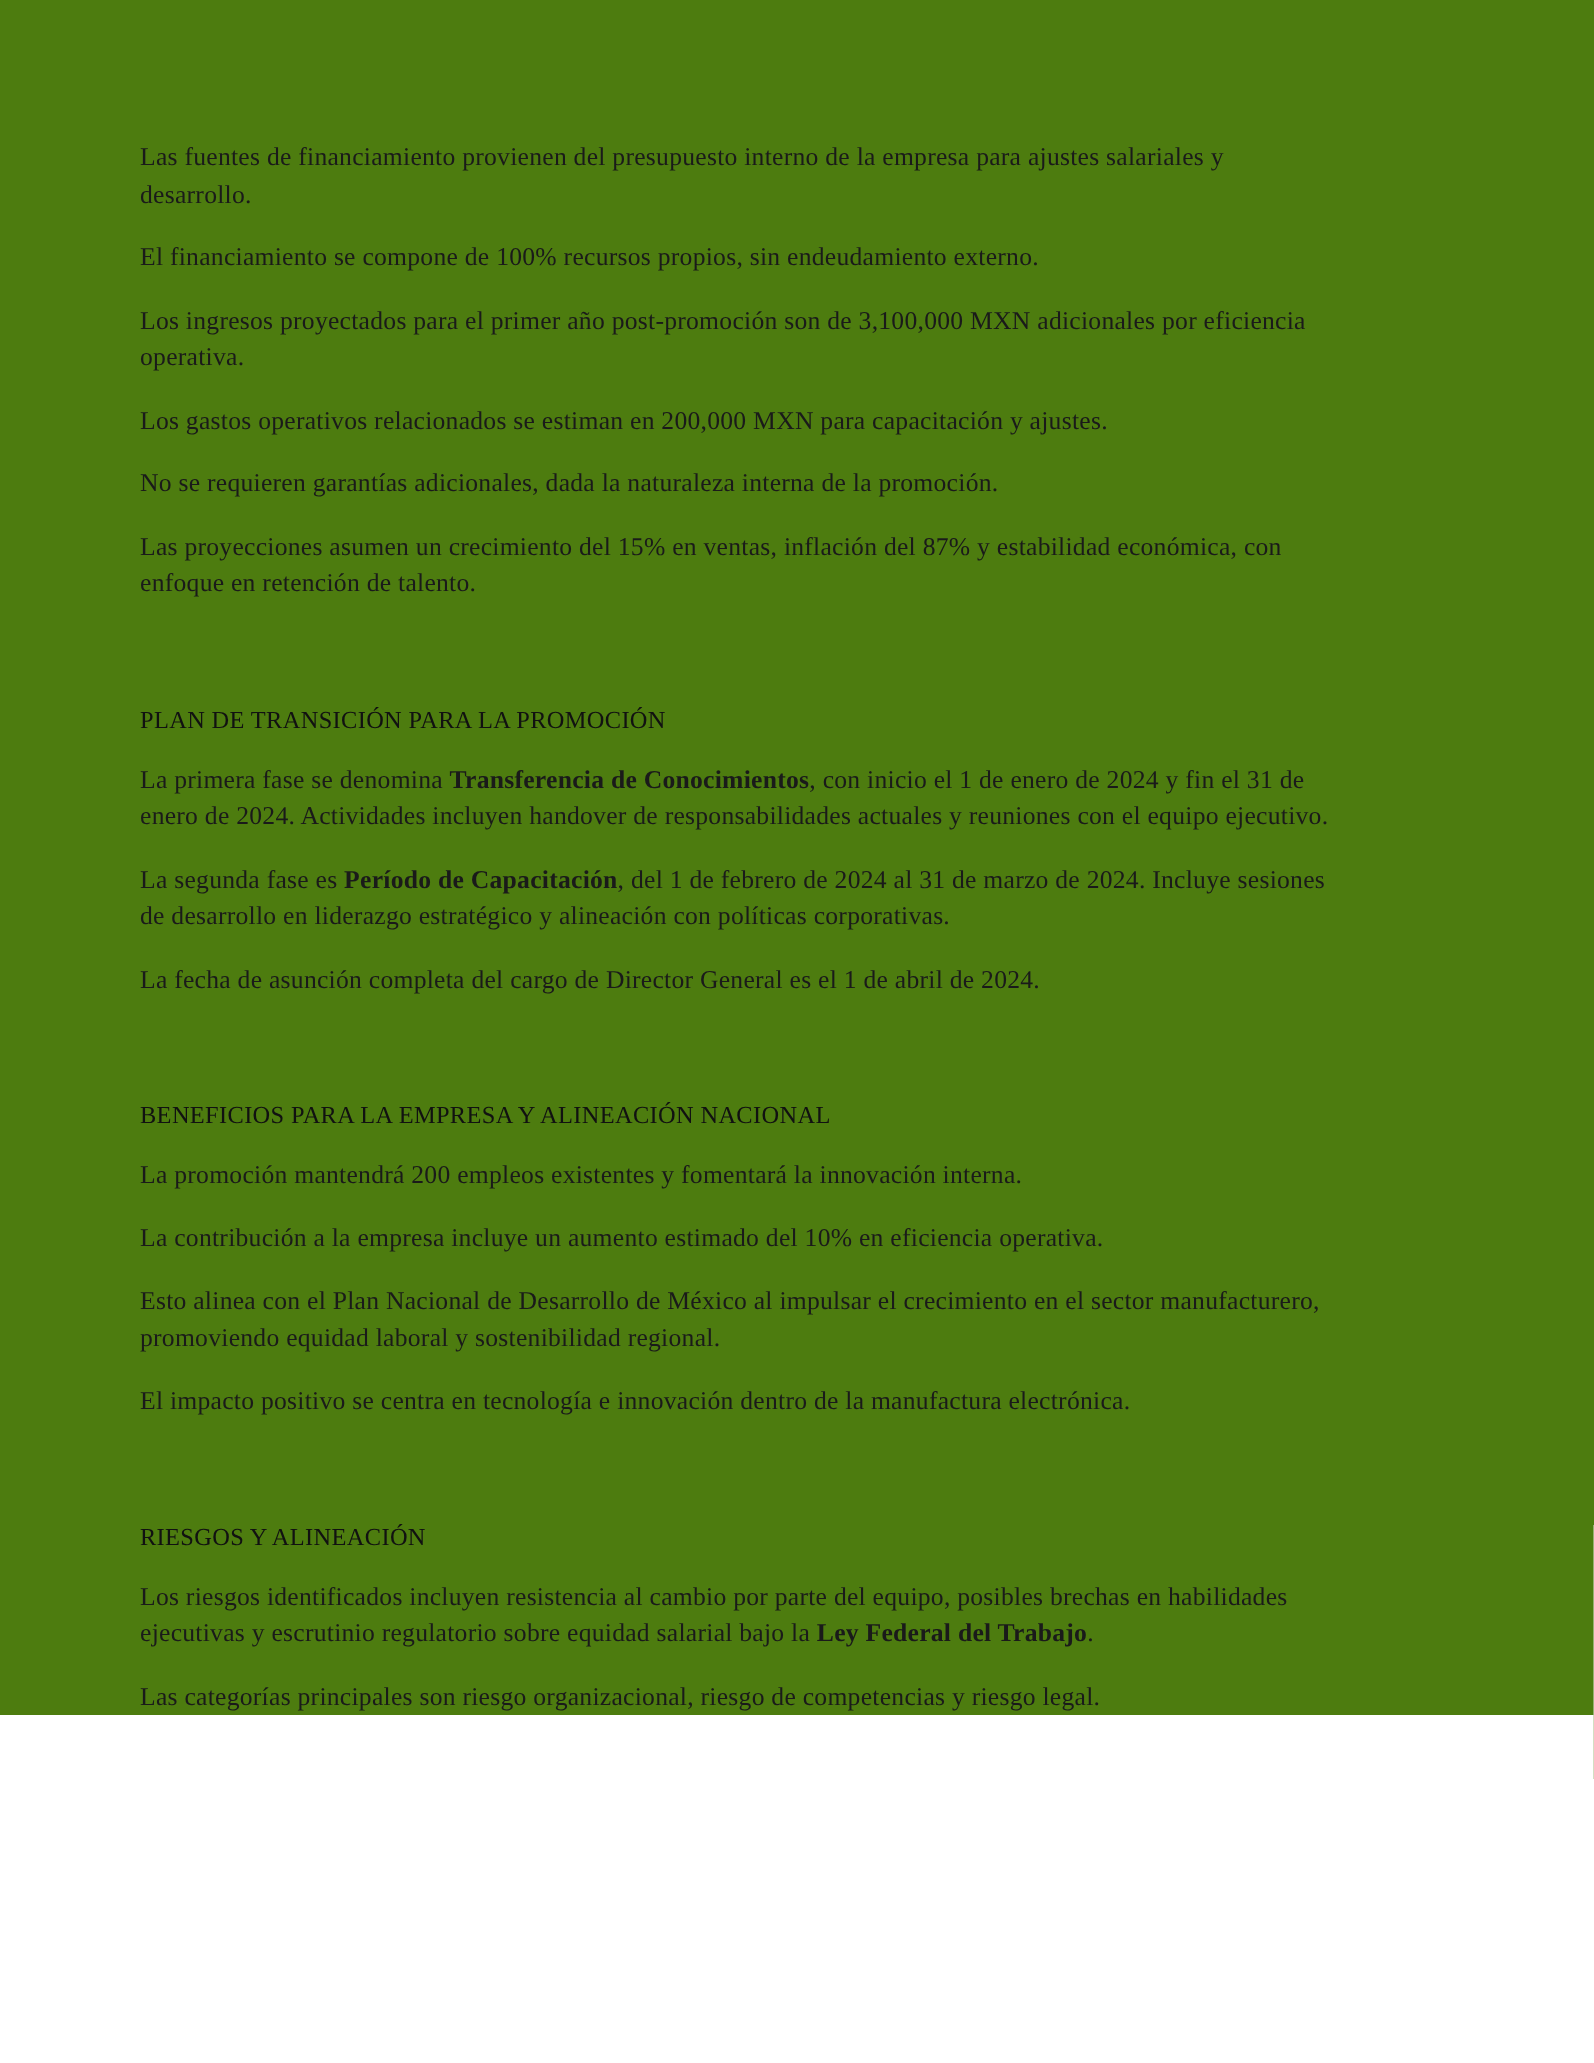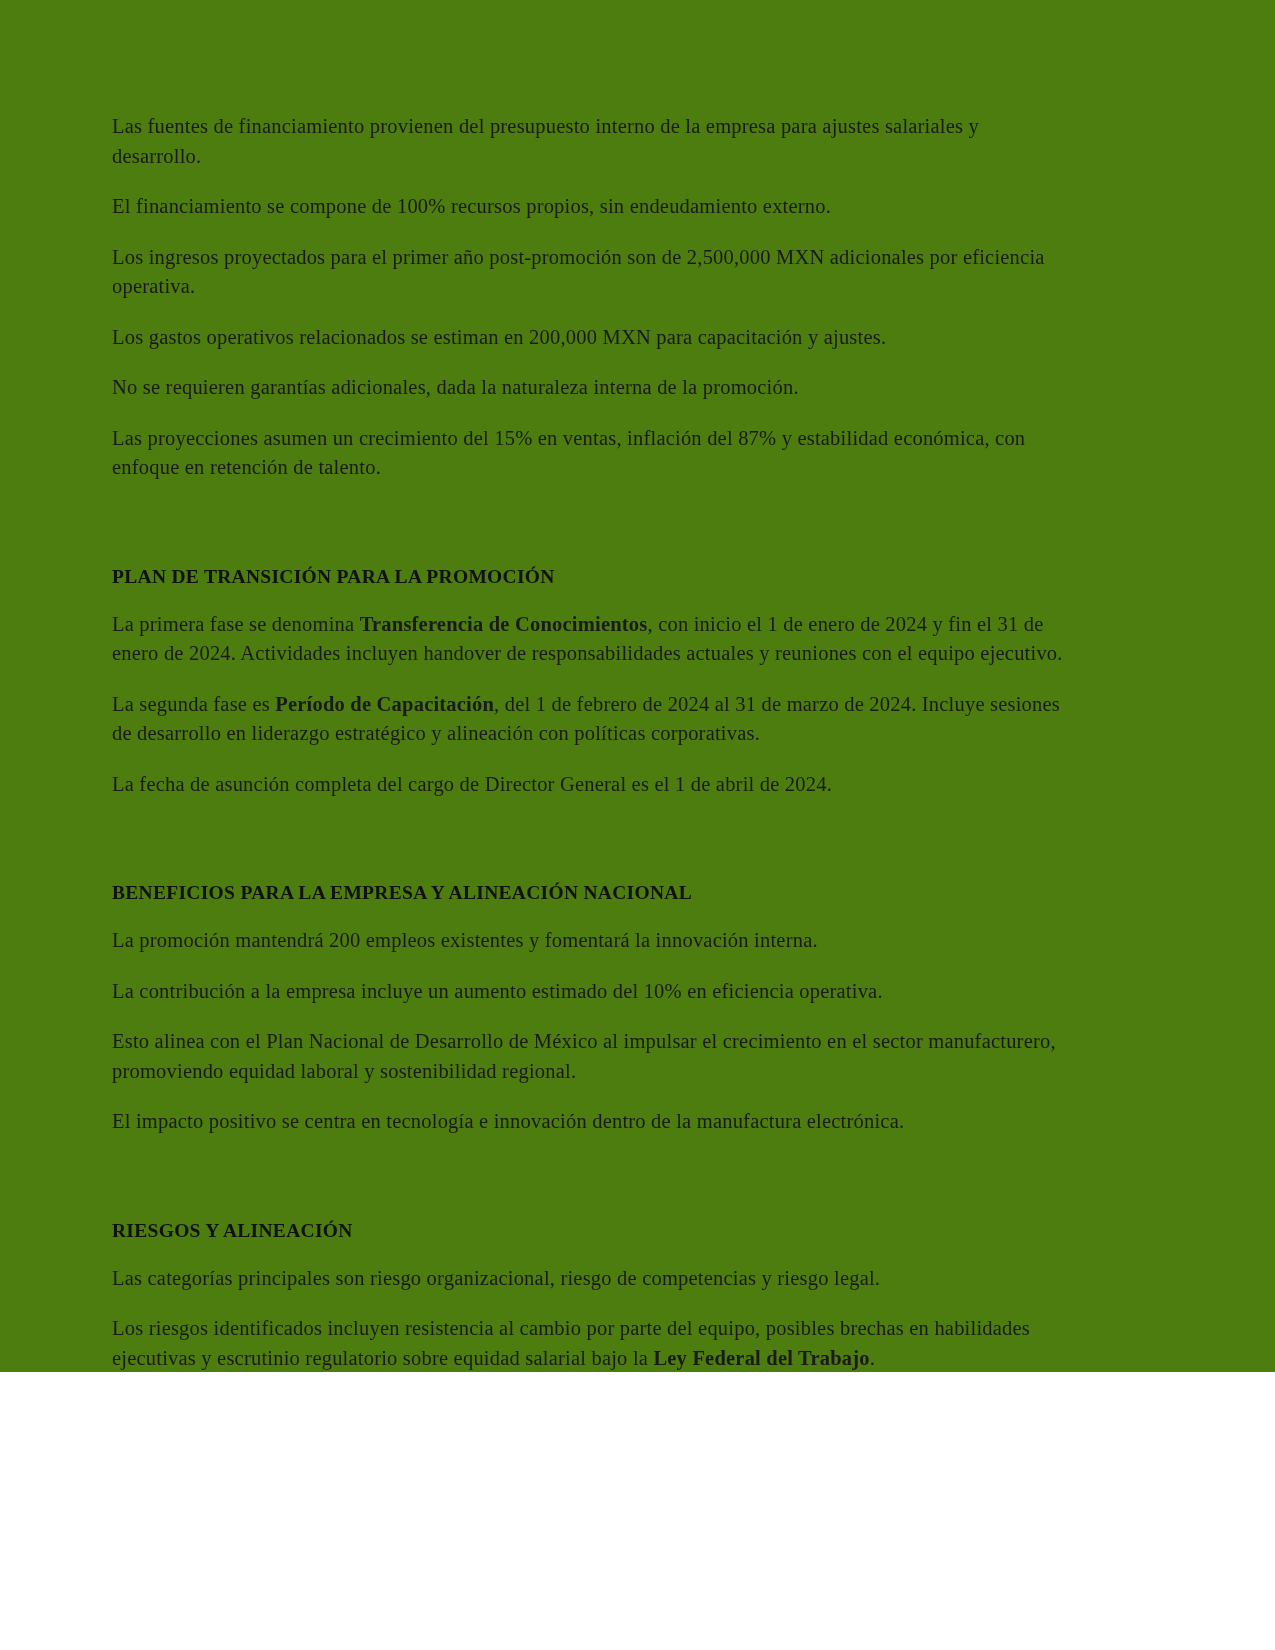--- a/index.html
+++ b/index.html
@@ -27,21 +27,21 @@
     line-height: 29.5px;
     color: #1a1a1a;
     margin: 0 0 21px 0;
     text-align: left;
     letter-spacing: 0.01em;
   }
   h2.section-heading {
     font-family: "Liberation Serif", "DejaVu Serif", serif;
     font-size: 19.5px;
     line-height: 26px;
-    font-weight: bold;
+    font-weight: normal;
     color: #111111;
     margin: 0 0 20px 0;
     letter-spacing: 0.015em;
   }
   .section-gap {
     height: 60px;
   }
   b, strong {
     font-weight: bold;
   }
@@ -49,21 +49,21 @@
 </head>
 <body>
 
 <div class="page">
   <div class="content">
 
     <p class="para">Las fuentes de financiamiento provienen del presupuesto interno de la empresa para ajustes salariales y desarrollo.</p>
 
     <p class="para">El financiamiento se compone de 100% recursos propios, sin endeudamiento externo.</p>
 
-    <p class="para">Los ingresos proyectados para el primer año post-promoción son de 2,500,000 MXN adicionales por eficiencia operativa.</p>
+    <p class="para">Los ingresos proyectados para el primer año post-promoción son de 3,100,000 MXN adicionales por eficiencia operativa.</p>
 
     <p class="para">Los gastos operativos relacionados se estiman en 200,000 MXN para capacitación y ajustes.</p>
 
 
     <p class="para">No se requieren garantías adicionales, dada la naturaleza interna de la promoción.</p>
 
     <p class="para">Las proyecciones asumen un crecimiento del 15% en ventas, inflación del 87% y estabilidad económica, con enfoque en retención de talento.</p>
 
     <div class="section-gap"></div>
 
@@ -84,18 +84,18 @@
     <p class="para">La contribución a la empresa incluye un aumento estimado del 10% en eficiencia operativa.</p>
 
     <p class="para">Esto alinea con el Plan Nacional de Desarrollo de México al impulsar el crecimiento en el sector manufacturero, promoviendo equidad laboral y sostenibilidad regional.</p>
 
     <p class="para">El impacto positivo se centra en tecnología e innovación dentro de la manufactura electrónica.</p>
 
     <div class="section-gap"></div>
 
     <h2 class="section-heading">RIESGOS Y ALINEACIÓN</h2>
 
+    <p class="para"><span>Los riesgos identificados incluyen resistencia al cambio por parte del equipo, posibles brechas en habilidades ejecutivas y escrutinio regulatorio sobre equidad salarial bajo la </span><b>Ley Federal del Trabajo</b><span>.</span></p>
+
     <p class="para">Las categorías principales son riesgo organizacional, riesgo de competencias y riesgo legal.</p>
-
-    <p class="para"><span>Los riesgos identificados incluyen resistencia al cambio por parte del equipo, posibles brechas en habilidades ejecutivas y escrutinio regulatorio sobre equidad salarial bajo la </span><b>Ley Federal del Trabajo</b><span>.</span></p>
 
   </div>
 </div>
 
 </body></html>

